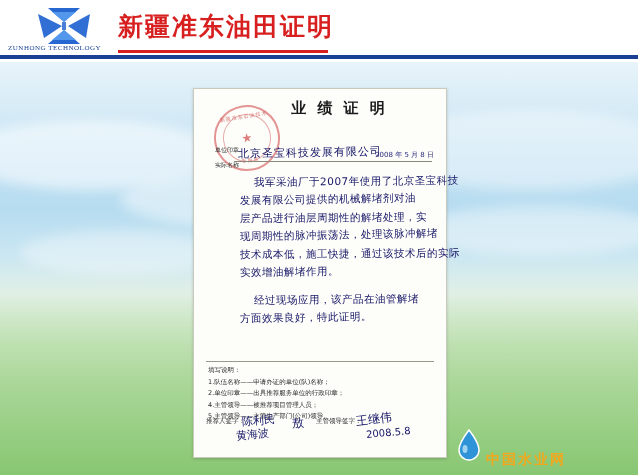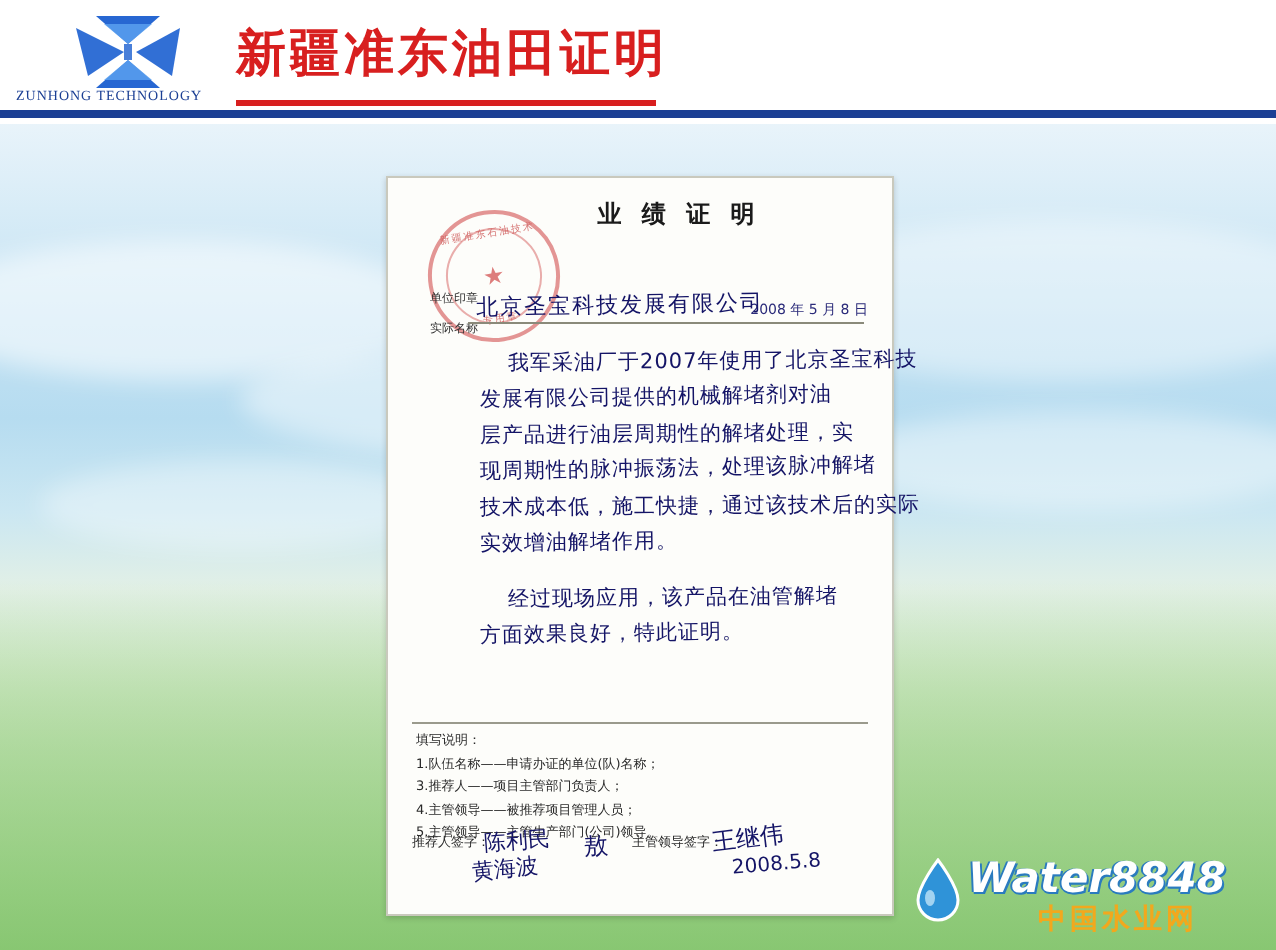--- a/index.html
+++ b/index.html
@@ -116,21 +116,21 @@
     height: 368px;
     background: #fdfdfa;
     border: 1px solid #c9c9bd;
     box-shadow: 0 1px 3px rgba(0,0,0,0.18);
   }
   .doc-title {
     position: absolute;
     left: 0; right: 0;
     top: 10px;
     text-align: center;
-    font-size: 12px;
+    font-size: 15px;
     font-weight: bold;
     letter-spacing: 3px;
     color: #1a1a1a;
     font-family: "DejaVu Sans", sans-serif;
     padding-left: 39px;
   }
   .doc-date {
     position: absolute;
     right: 12px;
     top: 26px;
@@ -372,21 +372,20 @@
   .wm-sub {
     position: absolute;
     left: 30px;
     top: 24px;
     font-size: 14px;
     font-weight: bold;
     color: #f2a81d;
     letter-spacing: 2px;
     font-family: Liberation Serif, serif;
     white-space: nowrap;
-    margin-left: 33px;
   }
   .wm-drop {
     position: absolute;
     left: 0;
     top: 2px;
     width: 26px;
     height: 34px;
   }
 </style>
 </head>
@@ -450,21 +449,21 @@
       <div class="ln" style="transform: rotate(-0.4deg);">技术成本低，施工快捷，通过该技术后的实际</div>
       <div class="ln" style="transform: rotate(-0.8deg);">实效增油解堵作用。</div>
       <div class="ln i1" style="transform: rotate(-0.6deg); margin-top:10px;">经过现场应用，该产品在油管解堵</div>
       <div class="ln" style="transform: rotate(-0.9deg);">方面效果良好，特此证明。</div>
     </div>
 
     <div class="notes-rule"></div>
     <div class="notes">
       <div>填写说明：</div>
       <div>1.队伍名称——申请办证的单位(队)名称；</div>
-      <div>3.推荐人——项目主管部门负责人；</div>
+      <div>2.单位印章——出具推荐服务单位的行政印章；</div>
       <div>4.主管领导——被推荐项目管理人员；</div>
       <div>5.主管领导——主管生产部门(公司)领导。</div>
     </div>
 
     <div class="sig-row">
       <div class="sig-label-a">推荐人签字：</div>
       <div class="sig-a">陈利民</div>
       <div class="sig-a2">黄海波</div>
       <div class="sig-a3">敖</div>
       <div class="sig-label-b">主管领导签字：</div>
@@ -474,17 +473,16 @@
 
   </div>
 
   <div class="watermark">
     <div class="wm-drop">
       <svg width="26" height="34" viewBox="0 0 26 34">
         <path d="M13 1 C13 1 3 14 3 21 a10 10 0 0 0 20 0 C23 14 13 1 13 1 Z" fill="#2f93d8" stroke="#ffffff" stroke-width="1.5"></path>
         <ellipse cx="9" cy="20" rx="2.5" ry="4" fill="#bfe4f7" opacity="0.8"></ellipse>
       </svg>
     </div>
-    <div class="wm-main">Water8848</div>
     <div class="wm-sub">中国水业网</div>
   </div>
 
 </div>
 
 </body></html>

